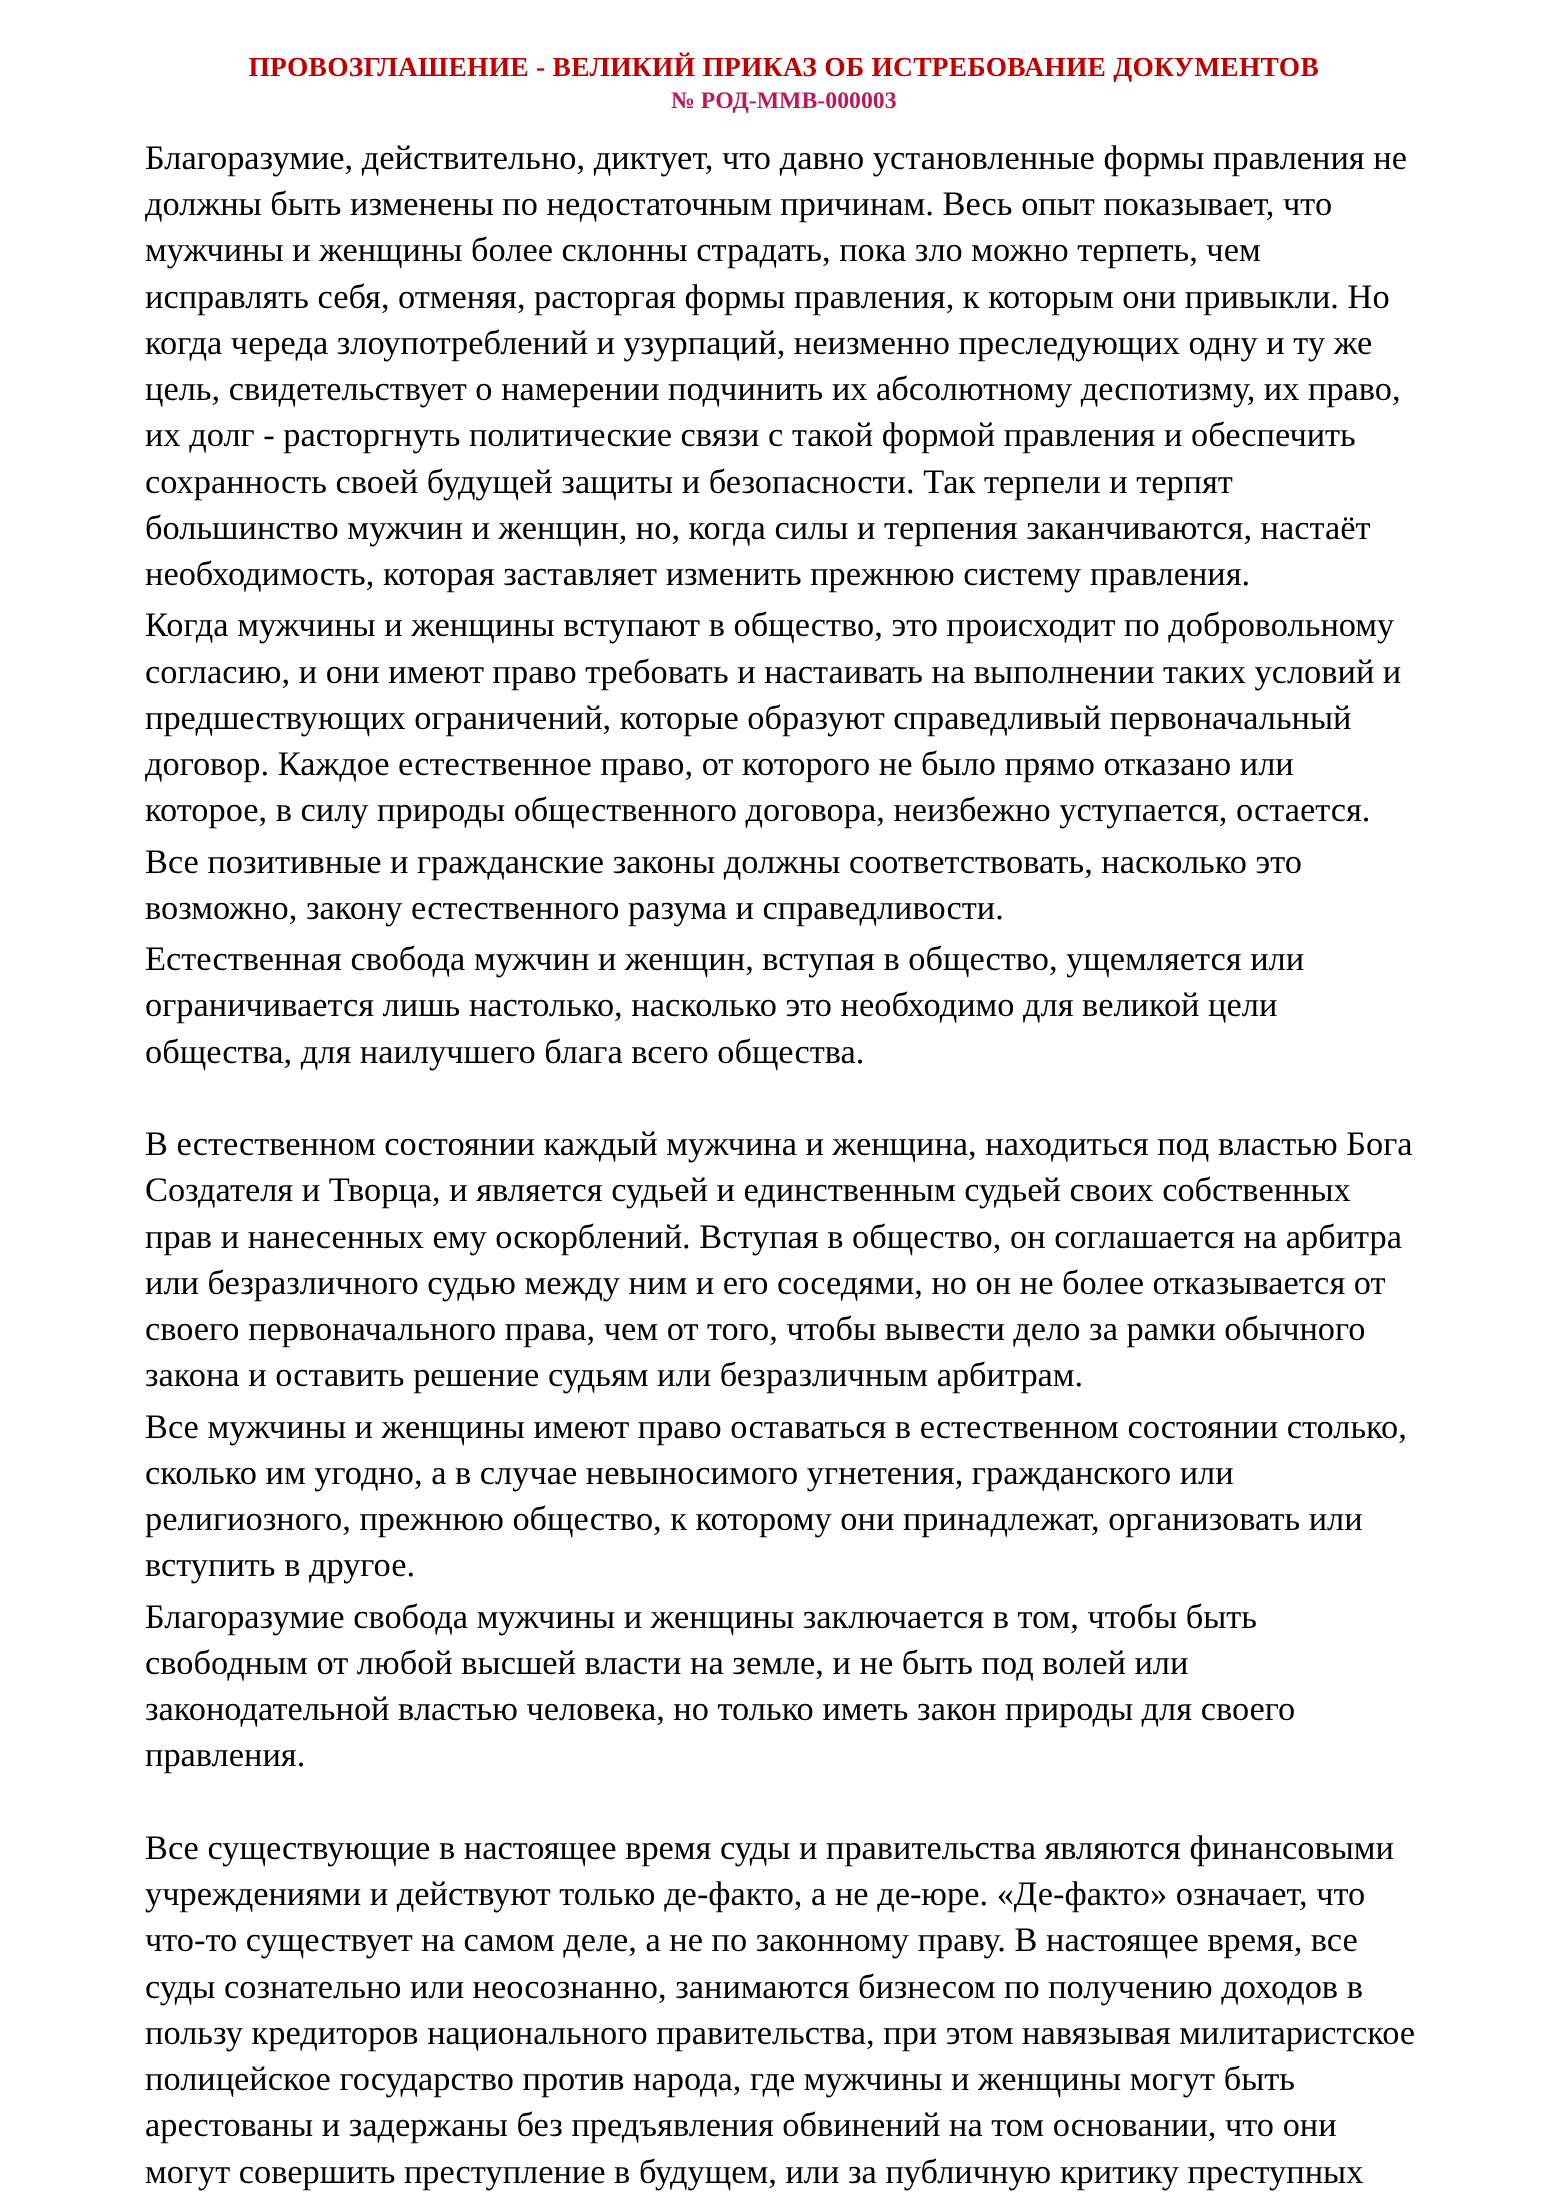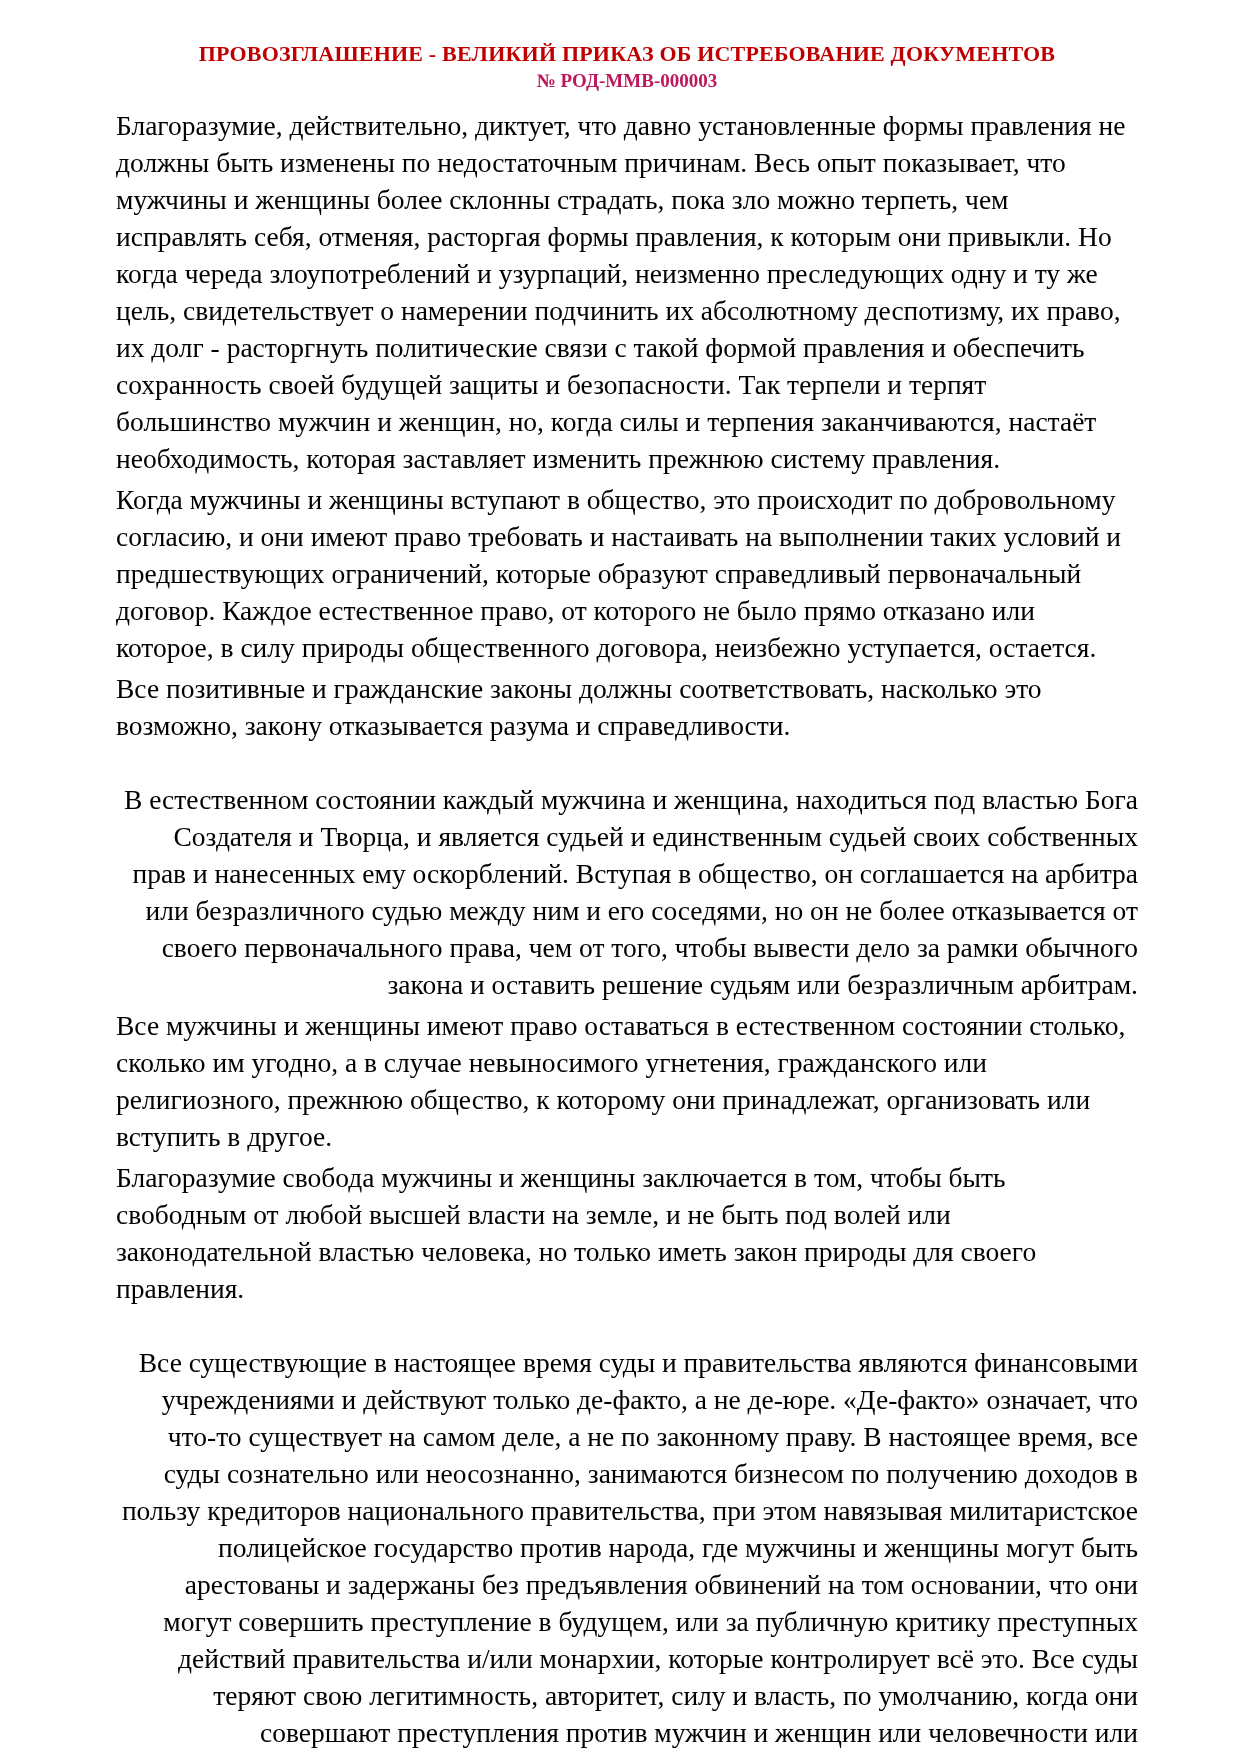--- a/index.html
+++ b/index.html
@@ -44,37 +44,37 @@
     width: 1030px;
     font-size: 27.5px;
     line-height: 37px;
     text-align: left;
   }
   .doc-body p {
     margin: 4px;
   }
   .doc-body p.gap {
     margin-top: 37px;
-    text-align: right;
   }
 </style>
 </head>
 <body>
 
 <div class="page">
 
   <div class="doc-header">
     <h1 class="doc-title">ПРОВОЗГЛАШЕНИЕ - ВЕЛИКИЙ ПРИКАЗ ОБ ИСТРЕБОВАНИЕ ДОКУМЕНТОВ</h1>
     <h2 class="doc-number">№ РОД-ММВ-000003</h2>
   </div>
 
   <div class="doc-body">
     <p>Благоразумие, действительно, диктует, что давно установленные формы правления не должны быть изменены по недостаточным причинам. Весь опыт показывает, что мужчины и женщины более склонны страдать, пока зло можно терпеть, чем исправлять себя, отменяя, расторгая формы правления, к которым они привыкли. Но когда череда злоупотреблений и узурпаций, неизменно преследующих одну и ту же цель, свидетельствует о намерении подчинить их абсолютному деспотизму, их право, их долг - расторгнуть политические связи с такой формой правления и обеспечить сохранность своей будущей защиты и безопасности. Так терпели и терпят большинство мужчин и женщин, но, когда силы и терпения заканчиваются, настаёт необходимость, которая заставляет изменить прежнюю систему правления.</p>
     <p>Когда мужчины и женщины вступают в общество, это происходит по добровольному согласию, и они имеют право требовать и настаивать на выполнении таких условий и предшествующих ограничений, которые образуют справедливый первоначальный договор. Каждое естественное право, от которого не было прямо отказано или которое, в силу природы общественного договора, неизбежно уступается, остается.</p>
-    <p>Все позитивные и гражданские законы должны соответствовать, насколько это возможно, закону отказывается разума и справедливости.</p>
+    <p>Все позитивные и гражданские законы должны соответствовать, насколько это возможно, закону естественного разума и справедливости.</p>
+    <p>Естественная свобода мужчин и женщин, вступая в общество, ущемляется или ограничивается лишь настолько, насколько это необходимо для великой цели общества, для наилучшего блага всего общества.</p>
     <p class="gap">В естественном состоянии каждый мужчина и женщина, находиться под властью Бога Создателя и Творца, и является судьей и единственным судьей своих собственных прав и нанесенных ему оскорблений. Вступая в общество, он соглашается на арбитра или безразличного судью между ним и его соседями, но он не более отказывается от своего первоначального права, чем от того, чтобы вывести дело за рамки обычного закона и оставить решение судьям или безразличным арбитрам.</p>
     <p>Все мужчины и женщины имеют право оставаться в естественном состоянии столько, сколько им угодно, а в случае невыносимого угнетения, гражданского или религиозного, прежнюю общество, к которому они принадлежат, организовать или вступить в другое.</p>
     <p>Благоразумие свобода мужчины и женщины заключается в том, чтобы быть свободным от любой высшей власти на земле, и не быть под волей или законодательной властью человека, но только иметь закон природы для своего правления.</p>
     <p class="gap">Все существующие в настоящее время суды и правительства являются финансовыми учреждениями и действуют только де-факто, а не де-юре. «Де-факто» означает, что что-то существует на самом деле, а не по законному праву. В настоящее время, все суды сознательно или неосознанно, занимаются бизнесом по получению доходов в пользу кредиторов национального правительства, при этом навязывая милитаристское полицейское государство против народа, где мужчины и женщины могут быть арестованы и задержаны без предъявления обвинений на том основании, что они могут совершить преступление в будущем, или за публичную критику преступных действий правительства и/или монархии, которые контролирует всё это. Все суды теряют свою легитимность, авторитет, силу и власть, по умолчанию, когда они совершают преступления против мужчин и женщин или человечности или соглашается с ними, или когда они ведут незаконные войны под мошенническими предлогами и без согласия людей, исключительно ради прибыли и выгоды акционеров и заинтересованных сторон военно-промышленного комплекса. Любой суд или правительство несут юридическую ответственность за то, чтобы идентифицировать себя как де-факто или де-юре, и не быть таковым, когда его об этом просят, является мошенничеством и фактически является уголовным преступлением в виде мошенничества.</p>
 
   </div>
 
 </div>
 
 </body></html>

